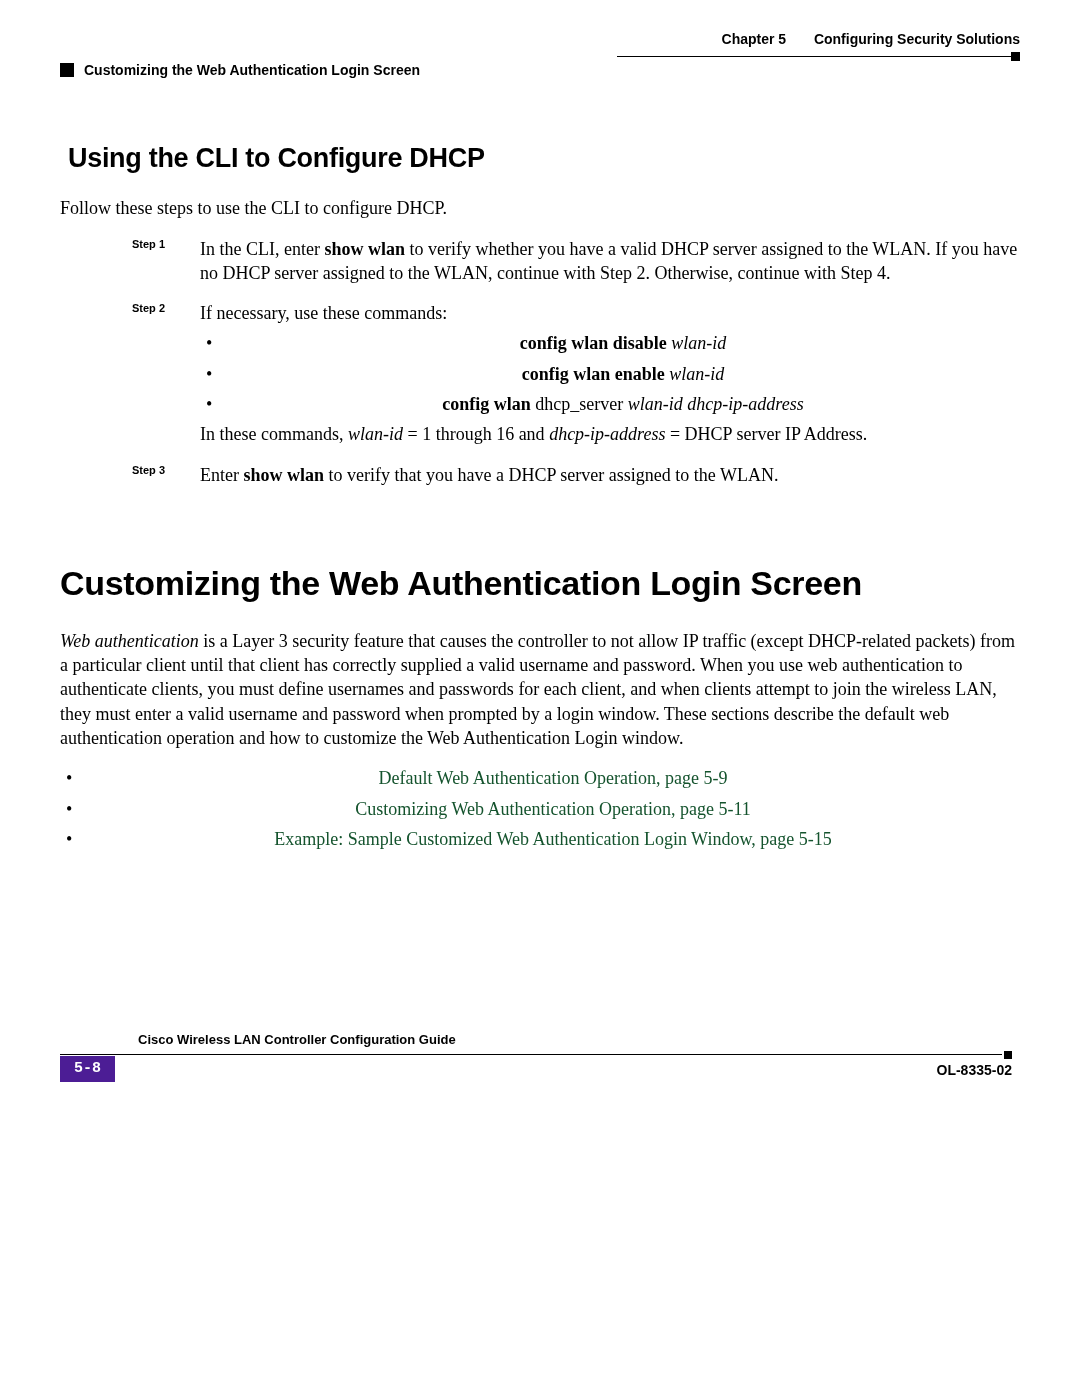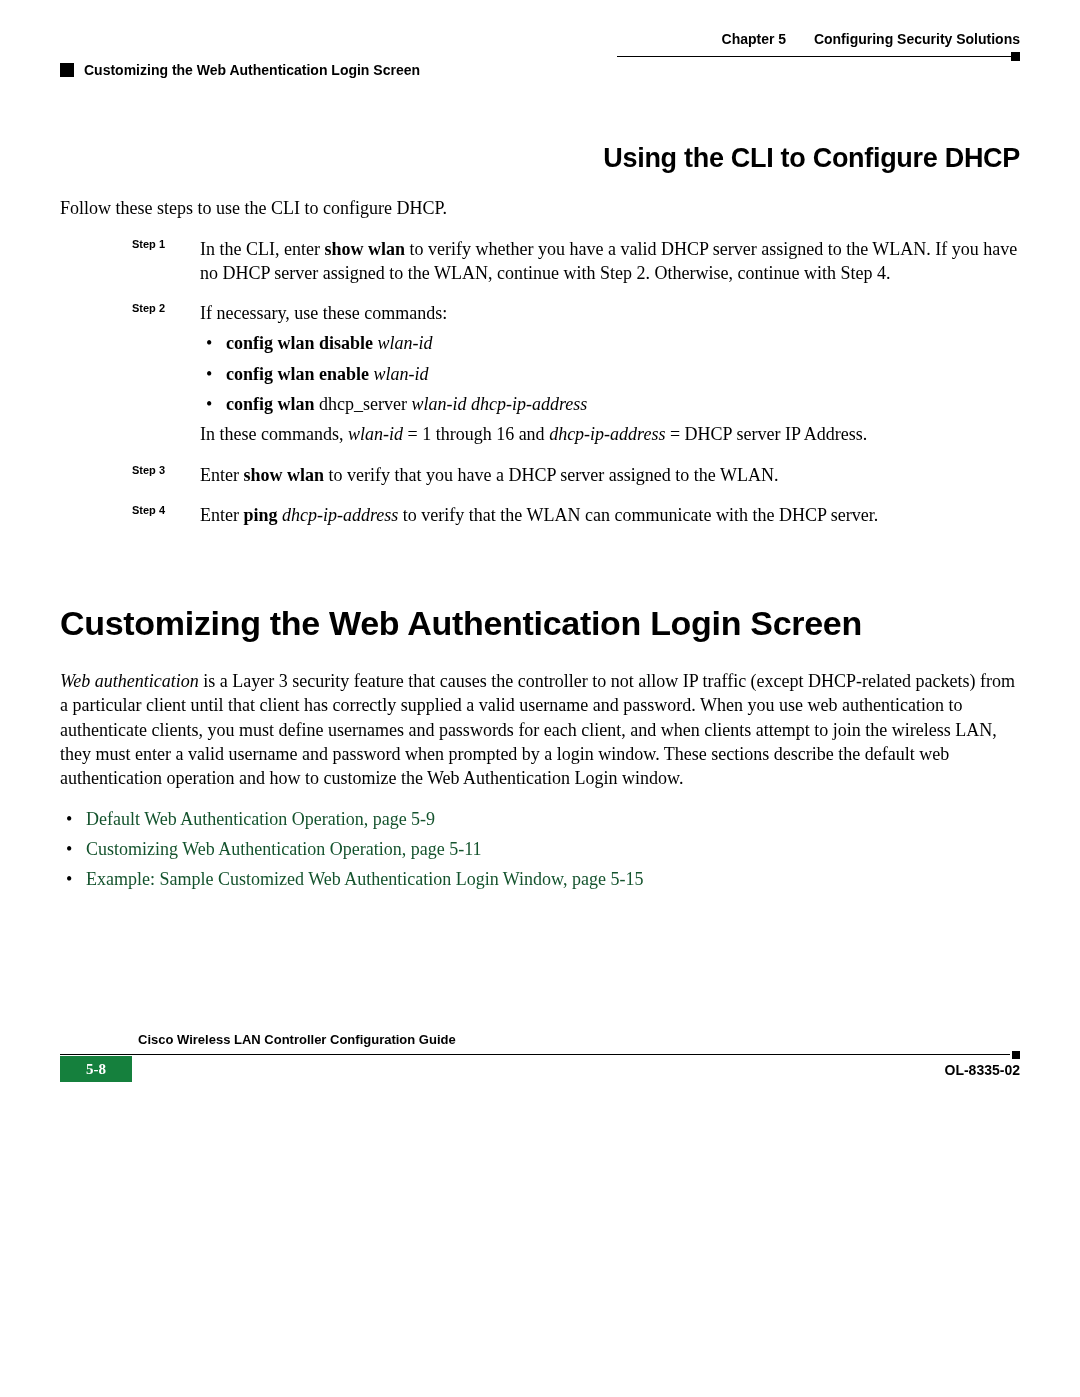--- a/index.html
+++ b/index.html
@@ -63,21 +63,20 @@
   }
   .content {
     padding-left: 0;
   }
   h2.section-heading {
     font-family: Arial, Helvetica, sans-serif;
     font-weight: bold;
     font-size: 27px;
     margin: 0 0 20px 8px;
     letter-spacing: -0.3px;
-    text-align: right;
   }
   h1.section-heading {
     font-family: Arial, Helvetica, sans-serif;
     font-weight: bold;
     font-size: 34px;
     margin: 70px 0 22px 0;
     letter-spacing: -0.3px;
   }
   .body-indent {
     margin-left: 140px;
@@ -101,20 +100,21 @@
   .step-body p {
     margin: 0 0 4px 0;
   }
   .intro-para {
     margin: 0 0 16px 0;
   }
   .bullet-list {
     list-style: none;
     padding: 0;
     margin: 6px 0 6px 0;
+    text-align: center;
   }
   .bullet-list li {
     position: relative;
     padding-left: 26px;
     margin: 6px 0;
   }
   .bullet-list li::before {
     content: "\2022";
     position: absolute;
     left: 6px;
@@ -129,21 +129,21 @@
   .italic {
     font-style: italic;
   }
   .link {
     color: #14532d;
     text-decoration: none;
   }
   .footer {
     position: absolute;
     left: 60px;
-    right: 60px;
+    right: 68px;
     bottom: 28px;
     margin-top: 44px;
   }
   .footer-title-row {
     display: flex;
     align-items: center;
     font-family: Arial, Helvetica, sans-serif;
     font-size: 13px;
     font-weight: bold;
   }
@@ -166,26 +166,26 @@
   .footer-bottom {
     display: flex;
     align-items: center;
     justify-content: space-between;
     font-family: Arial, Helvetica, sans-serif;
     font-size: 14px;
     font-weight: bold;
     margin-top: 0;
   }
   .page-num-box {
-    background: #15803d;
+    background: #4c1d95;
     color: #fff;
-    padding: 3px 26px;
+    padding: 3px 14px;
     font-size: 15px;
     font-weight: bold;
-    font-family: Liberation Serif, serif;
+    font-family: Liberation Mono, monospace;
     display: inline-block;
     margin-top: -3px;
   }
   .footer-title-row .spacer {
     width: 78px;
     display: inline-block;
   }
 </style>
 </head>
 <body>
@@ -247,28 +247,20 @@
 
     <div class="step-row">
       <div class="step-label">Step 3</div>
       <div class="step-body">
         <p>
           <span>Enter </span><span class="bold">show wlan</span><span> to verify that you have a DHCP server assigned to the WLAN.</span>
         </p>
       </div>
     </div>
 
-    <div class="step-row">
-      <div class="step-label">Step 4</div>
-      <div class="step-body">
-        <p>
-          <span>Enter </span><span class="bold">ping </span><span class="italic">dhcp-ip-address</span><span> to verify that the WLAN can communicate with the DHCP server.</span>
-        </p>
-      </div>
-    </div>
 
     <h1 class="section-heading">Customizing the Web Authentication Login Screen</h1>
 
     <p class="body-indent intro-para">
       <span class="italic">Web authentication</span><span> is a Layer 3 security feature that causes the controller to not allow IP traffic (except DHCP-related packets) from a particular client until that client has correctly supplied a valid username and password. When you use web authentication to authenticate clients, you must define usernames and passwords for each client, and when clients attempt to join the wireless LAN, they must enter a valid username and password when prompted by a login window. These sections describe the default web authentication operation and how to customize the Web Authentication Login window.</span>
     </p>
 
     <ul class="bullet-list body-indent">
       <li><a href="#" class="link">Default Web Authentication Operation, page 5-9</a></li>
       <li><a href="#" class="link">Customizing Web Authentication Operation, page 5-11</a></li>

